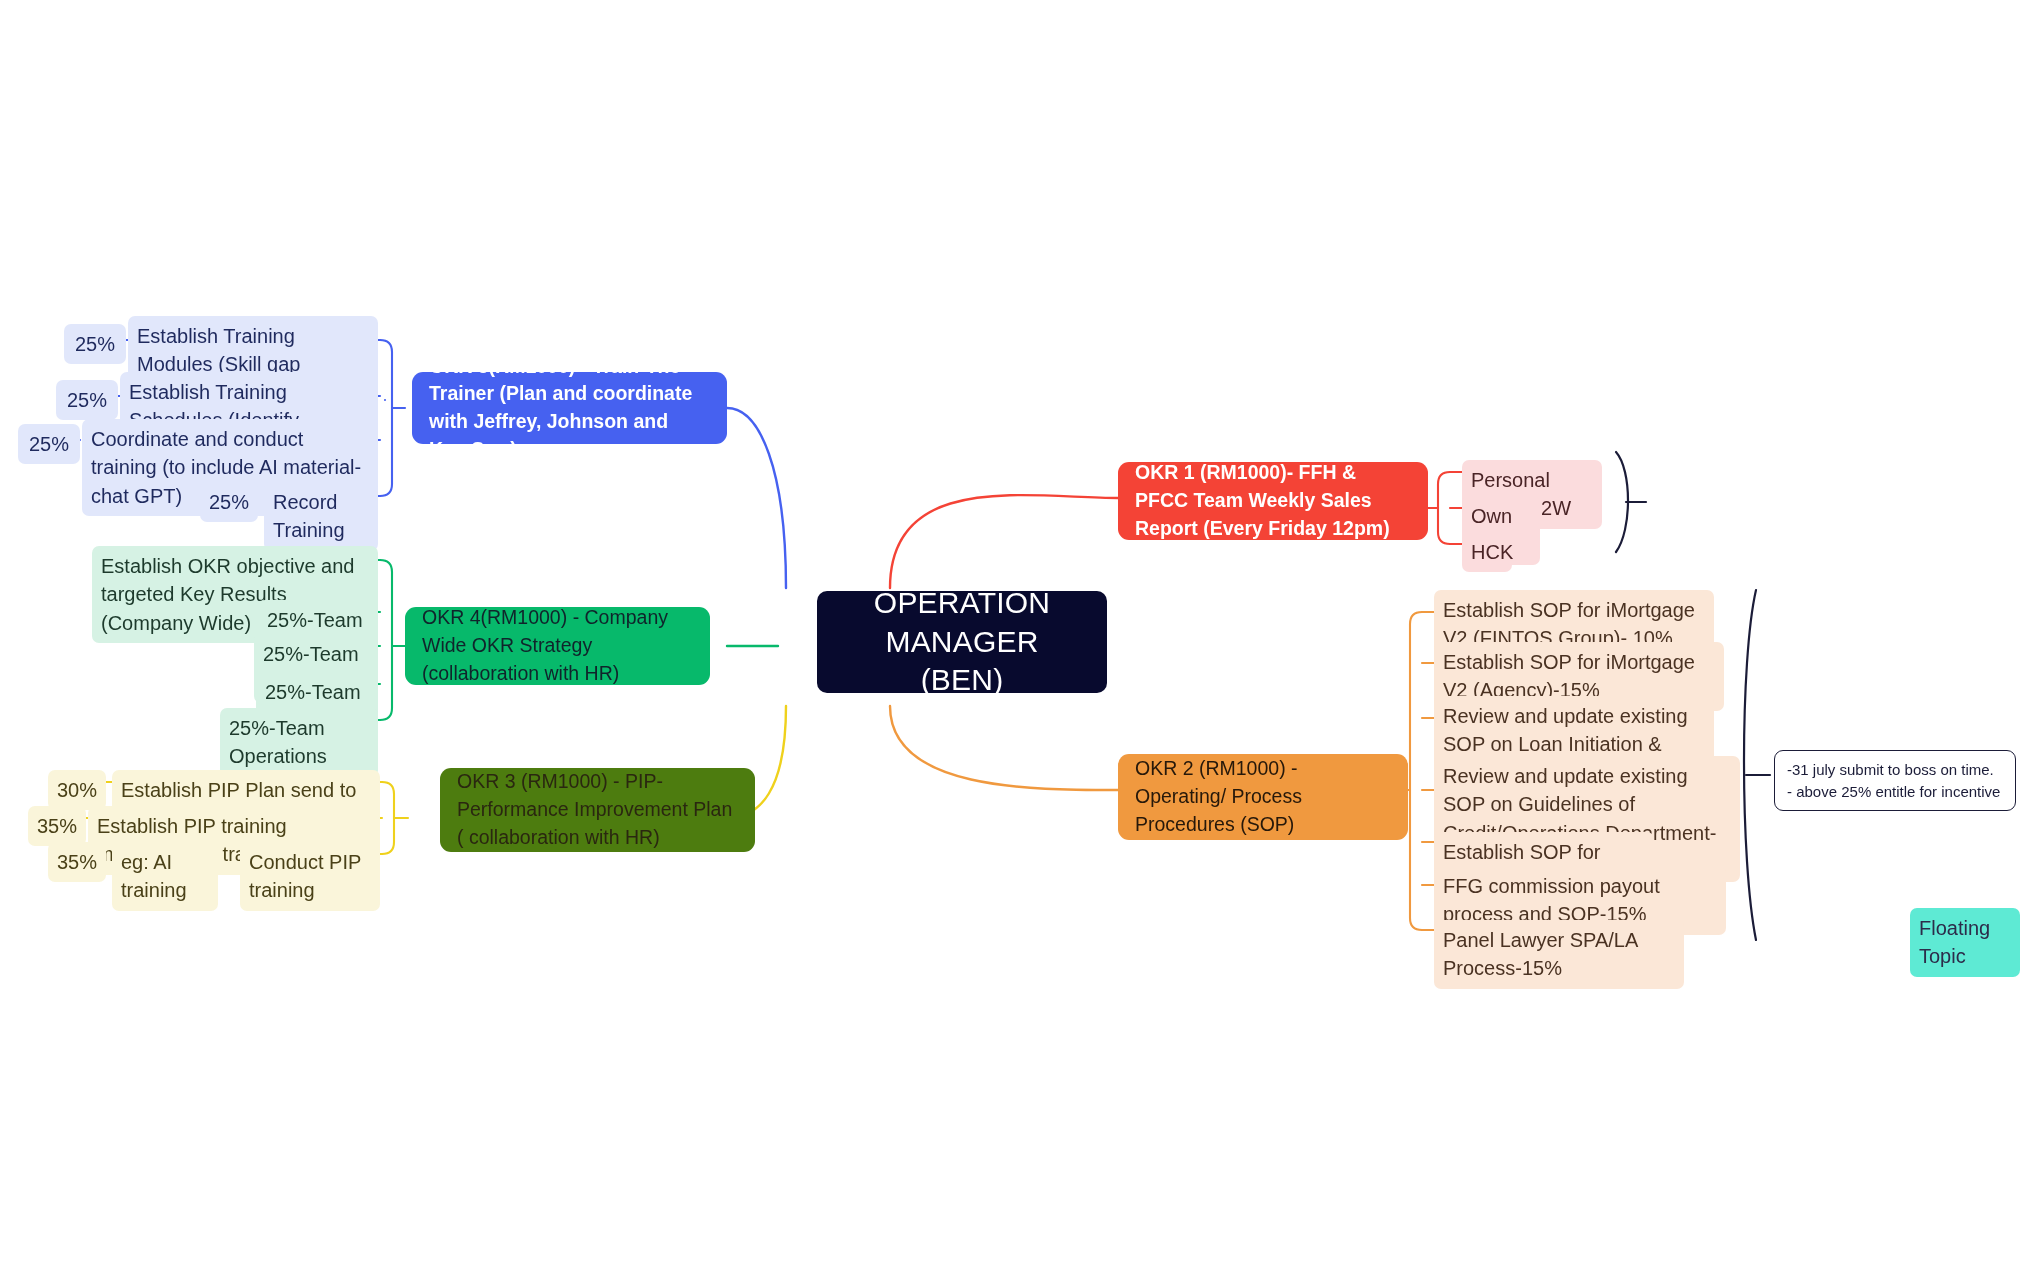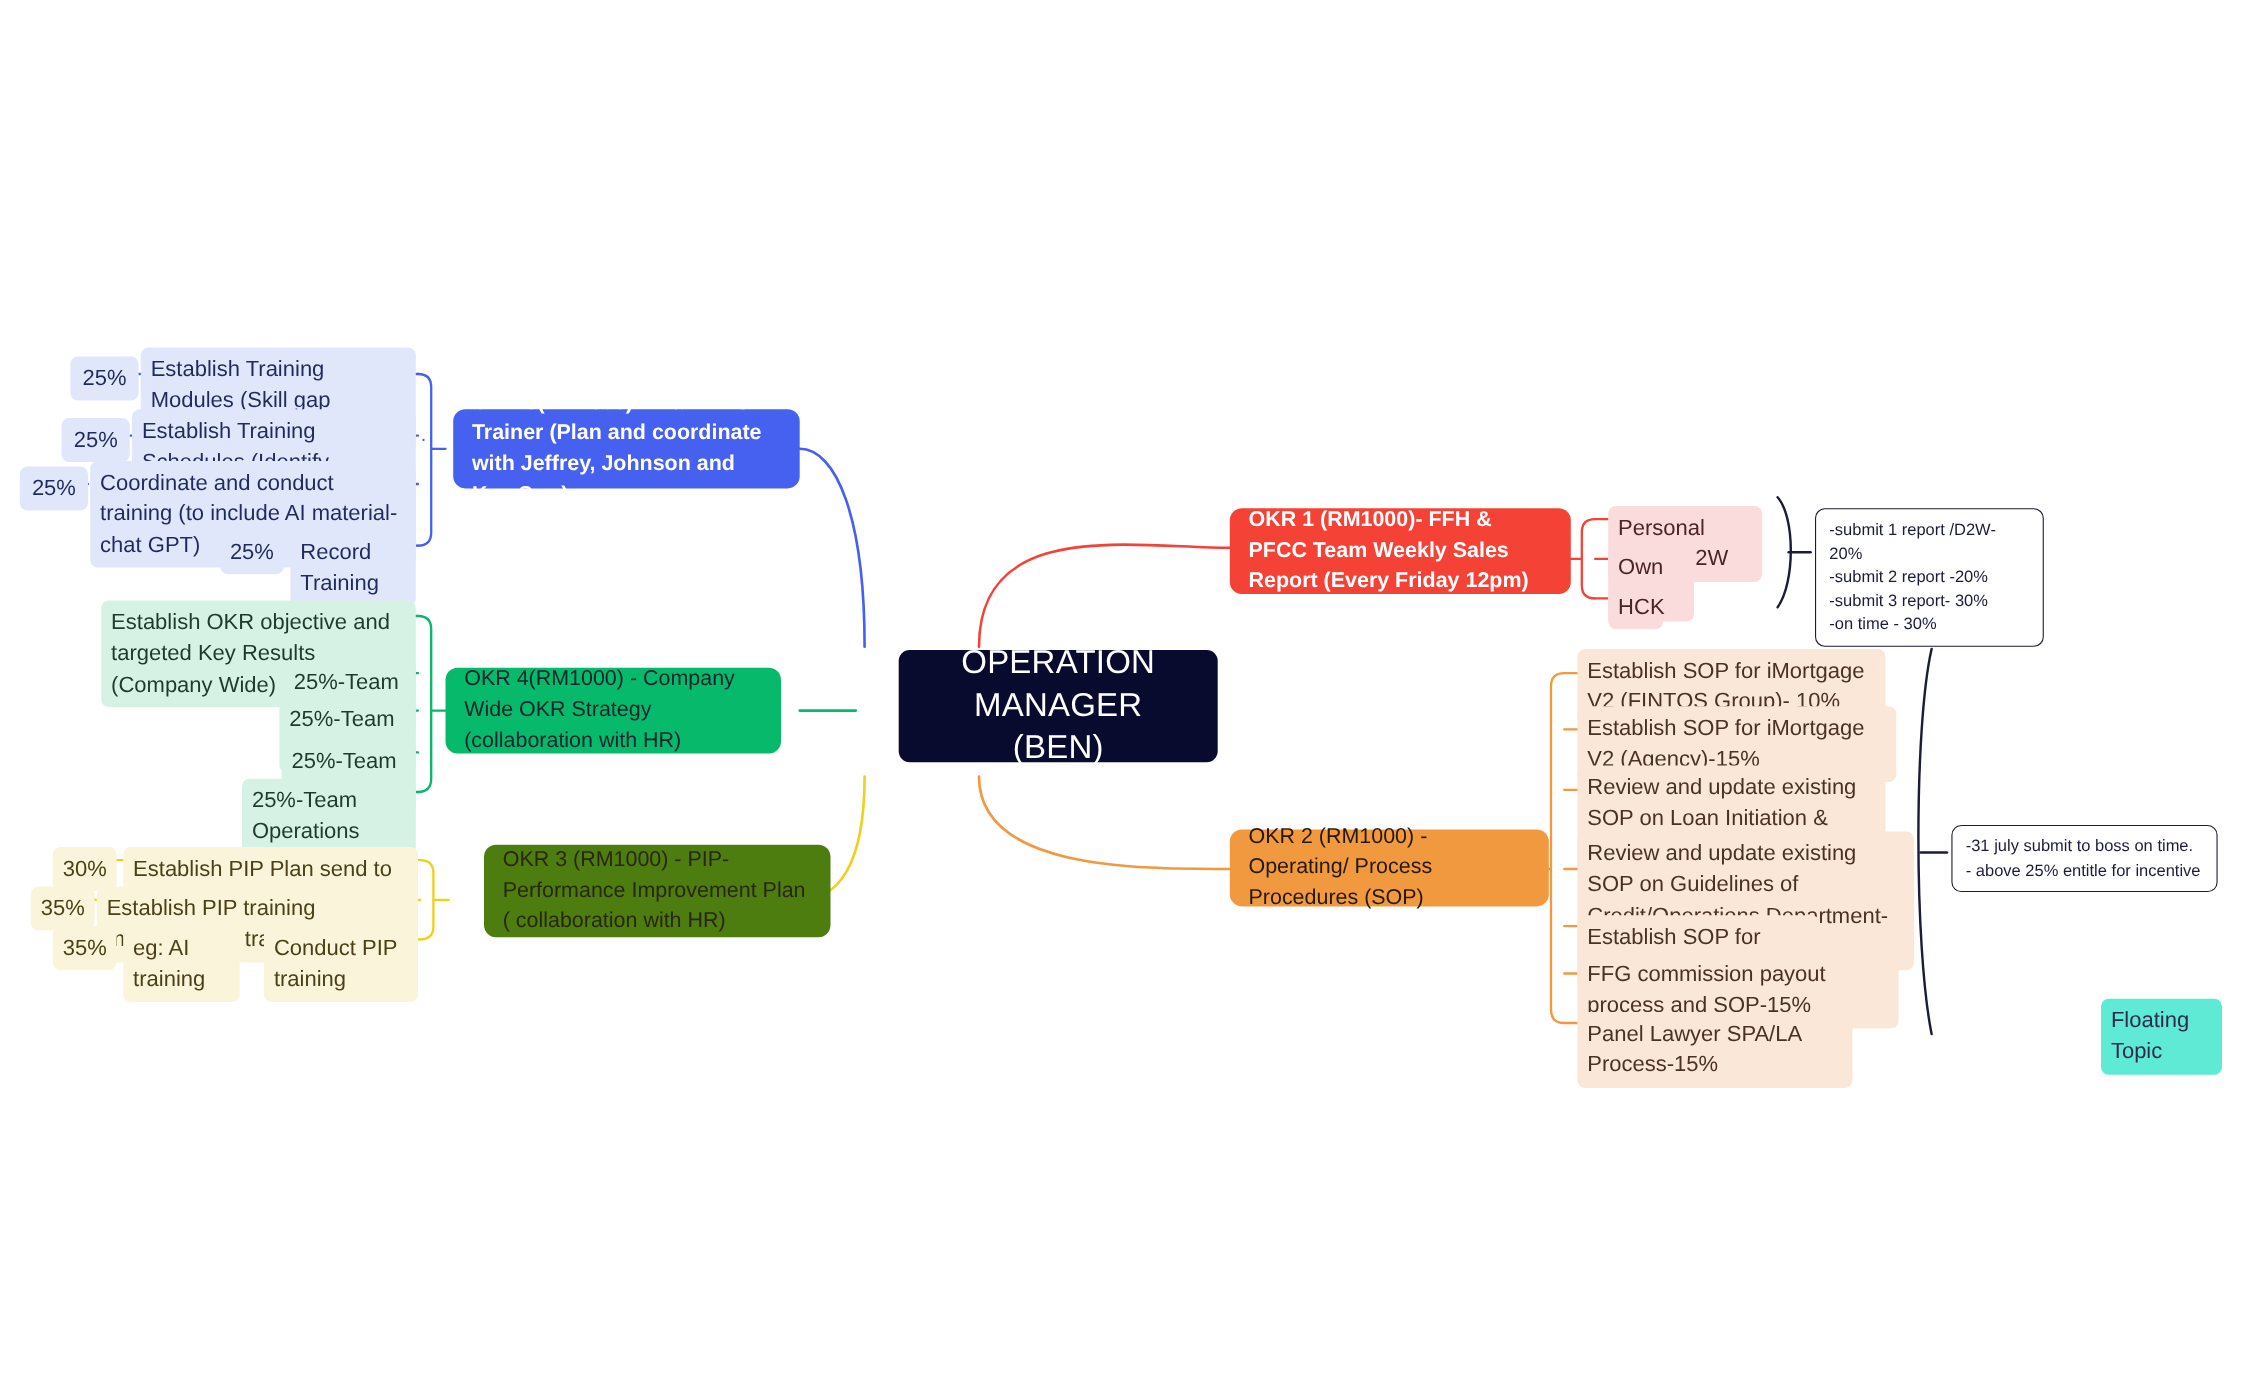--- a/index.html
+++ b/index.html
@@ -196,26 +196,22 @@
   <div class="node chip yellow" style="left:48px; top:842px; width:58px; justify-content:center;">35%</div>
   <div class="node chip yellow" style="left:112px; top:842px; width:106px; justify-content:center;">eg: AI training</div>
   <div class="node chip yellow" style="left:240px; top:842px; width:140px; justify-content:center;">Conduct PIP training</div>
 
   <div class="node branch red" style="left:1118px; top:462px; width:310px; height:78px;">OKR 1 (RM1000)-  FFH &amp; PFCC Team Weekly Sales Report (Every Friday 12pm)</div>
 
   <div class="node chip red" style="left:1462px; top:460px; width:140px;">Personal Loan/ D2W</div>
   <div class="node chip red" style="left:1462px; top:496px; width:78px;">Own Stay</div>
   <div class="node chip red" style="left:1462px; top:532px; width:50px;">HCK</div>
 
-  <div class="callout" style="position:absolute; left:1650px; top:462px; width:208px;">-submit 1 report /D2W- 20%
--submit 2 report -20%
--submit 3 report- 30%
--on time - 30%</div>
-
-  <div class="node branch orange" style="left:1118px; top:754px; width:290px; height:70px;">OKR 2 (RM1000) - Operating/ Process Procedures (SOP)</div>
+
+  <div class="node branch orange" style="left:1118px; top:754px; width:290px; height:86px;">OKR 2 (RM1000) - Operating/ Process Procedures (SOP)</div>
 
   <div class="node chip orange" style="left:1434px; top:590px; width:280px;">Establish SOP for iMortgage V2 (FINTOS Group)- 10%</div>
   <div class="node chip orange" style="left:1434px; top:642px; width:290px;">Establish SOP for iMortgage V2 (Agency)-15%</div>
   <div class="node chip orange" style="left:1434px; top:696px; width:280px;">Review and update existing SOP on Loan Initiation &amp; Submission-15%</div>
   <div class="node chip orange" style="left:1434px; top:756px; width:306px;">Review and update existing SOP on Guidelines  of Credit/Operations Department-15%</div>
   <div class="node chip orange" style="left:1434px; top:832px; width:220px;">Establish SOP for intercom- 15%</div>
   <div class="node chip orange" style="left:1434px; top:866px; width:292px;">FFG commission payout process and SOP-15%</div>
   <div class="node chip orange" style="left:1434px; top:920px; width:250px;">Panel Lawyer SPA/LA Process-15%</div>
 
   <div class="callout" style="position:absolute; left:1774px; top:750px; width:242px;">-31 july submit to boss on time.

